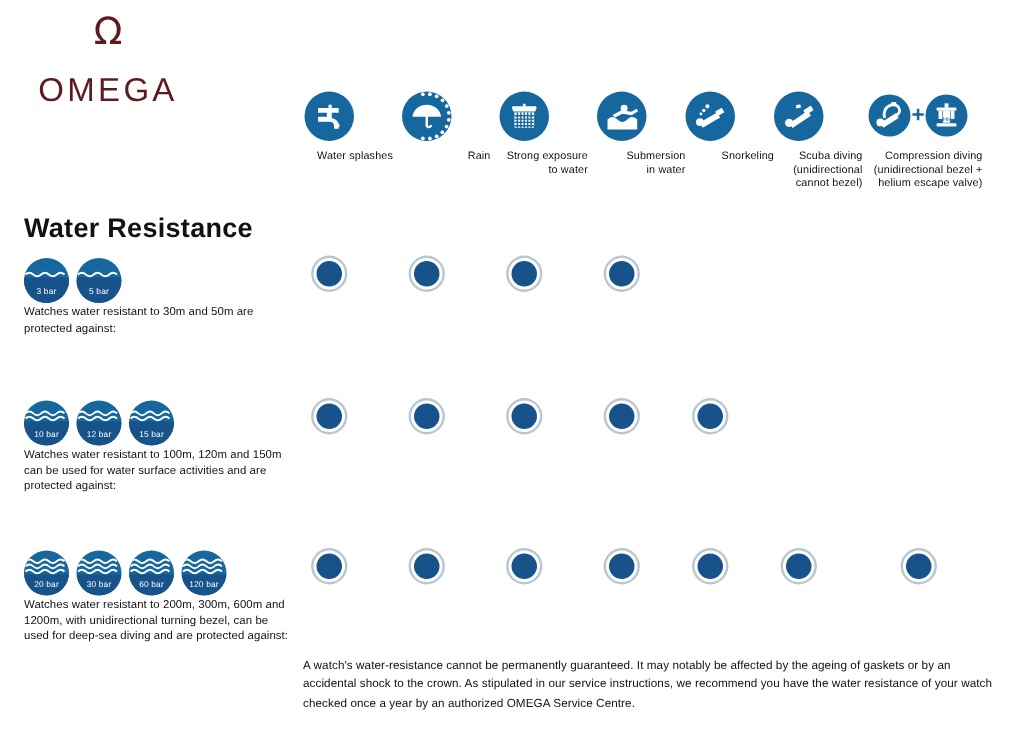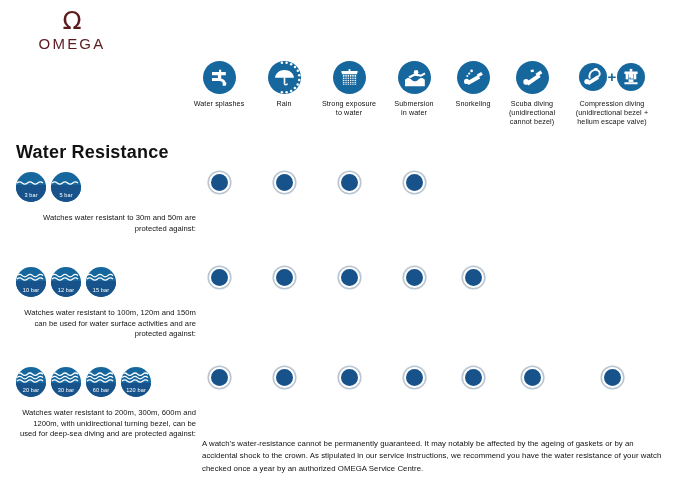--- a/index.html
+++ b/index.html
@@ -9,46 +9,46 @@
     font-family:"Liberation Sans", sans-serif;
     color:#222;
     overflow:hidden;
     position:relative;
   }
   .page{position:relative;width:673px;height:499px;}
 
   
   .brand{position:absolute;left:12px;top:8px;width:120px;text-align:center;color:#5b1b1f;}
   .brand .omega-glyph{font-size:25px;line-height:25px;font-family:"DejaVu Sans",sans-serif;font-weight:400;}
-  .brand .omega-word{font-size:15px;line-height:19px;letter-spacing:2.2px;font-weight:400;margin-top:1px;}
+  .brand .omega-word{font-size:22px;line-height:19px;letter-spacing:2.2px;font-weight:400;margin-top:17px;}
 
   
   .cols{position:absolute;left:193px;top:58px;width:480px;height:78px;}
   .col{position:absolute;top:0;text-align:center;}
   .col .iconwrap{height:38px;display:flex;align-items:center;justify-content:center;}
-  .col .caption{font-size:7.2px;line-height:9.2px;color:#111;margin-top:3px;letter-spacing:.1px;}
+  .col .caption{font-size:7.2px;line-height:9.2px;color:#111;margin-top:3px;letter-spacing:.1px;text-align:right;}
 
   .circ{width:33px;height:33px;border-radius:50%;background:#17679f;display:inline-block;position:relative;}
   .circ svg{position:absolute;left:0;top:0;}
   .plus{display:inline-block;color:#17679f;font-size:15px;font-weight:bold;line-height:33px;vertical-align:top;margin:0 1px;}
   .dual{white-space:nowrap;}
   .dual .circ{width:28px;height:28px;vertical-align:middle;}
   .dual .plus{line-height:28px;}
 
   
   .section-title{position:absolute;left:16px;top:142px;font-size:18px;font-weight:bold;color:#111;letter-spacing:.2px;}
 
   
   .leftrow{position:absolute;left:16px;width:180px;}
   .badges{display:flex;gap:5px;}
   .badge{width:30px;height:30px;border-radius:50%;overflow:hidden;position:relative;background:#17679f;}
   .badge .sea{position:absolute;left:0;right:0;bottom:0;background:#17538a;}
   .badge .lbl{position:absolute;left:0;right:0;bottom:4px;text-align:center;color:#fff;font-size:5.6px;letter-spacing:.1px;}
   .badge svg{position:absolute;left:0;top:0;}
-  .desc{font-size:7.6px;line-height:10.6px;color:#111;margin-top:11px;letter-spacing:.05px;text-align:right;}
+  .desc{font-size:7.6px;line-height:10.6px;color:#111;margin-top:1px;letter-spacing:.05px;}
 
   
   .dot{position:absolute;width:17px;height:17px;border-radius:50%;
        background:#17538a;border:2px solid #ffffff;box-shadow:0 0 0 1.6px #b9c6d2;}
 
   
   .footer{position:absolute;left:202px;top:438px;width:462px;font-size:7.8px;line-height:12.4px;color:#111;letter-spacing:.05px;}
 </style>
 </head>
 <body>

